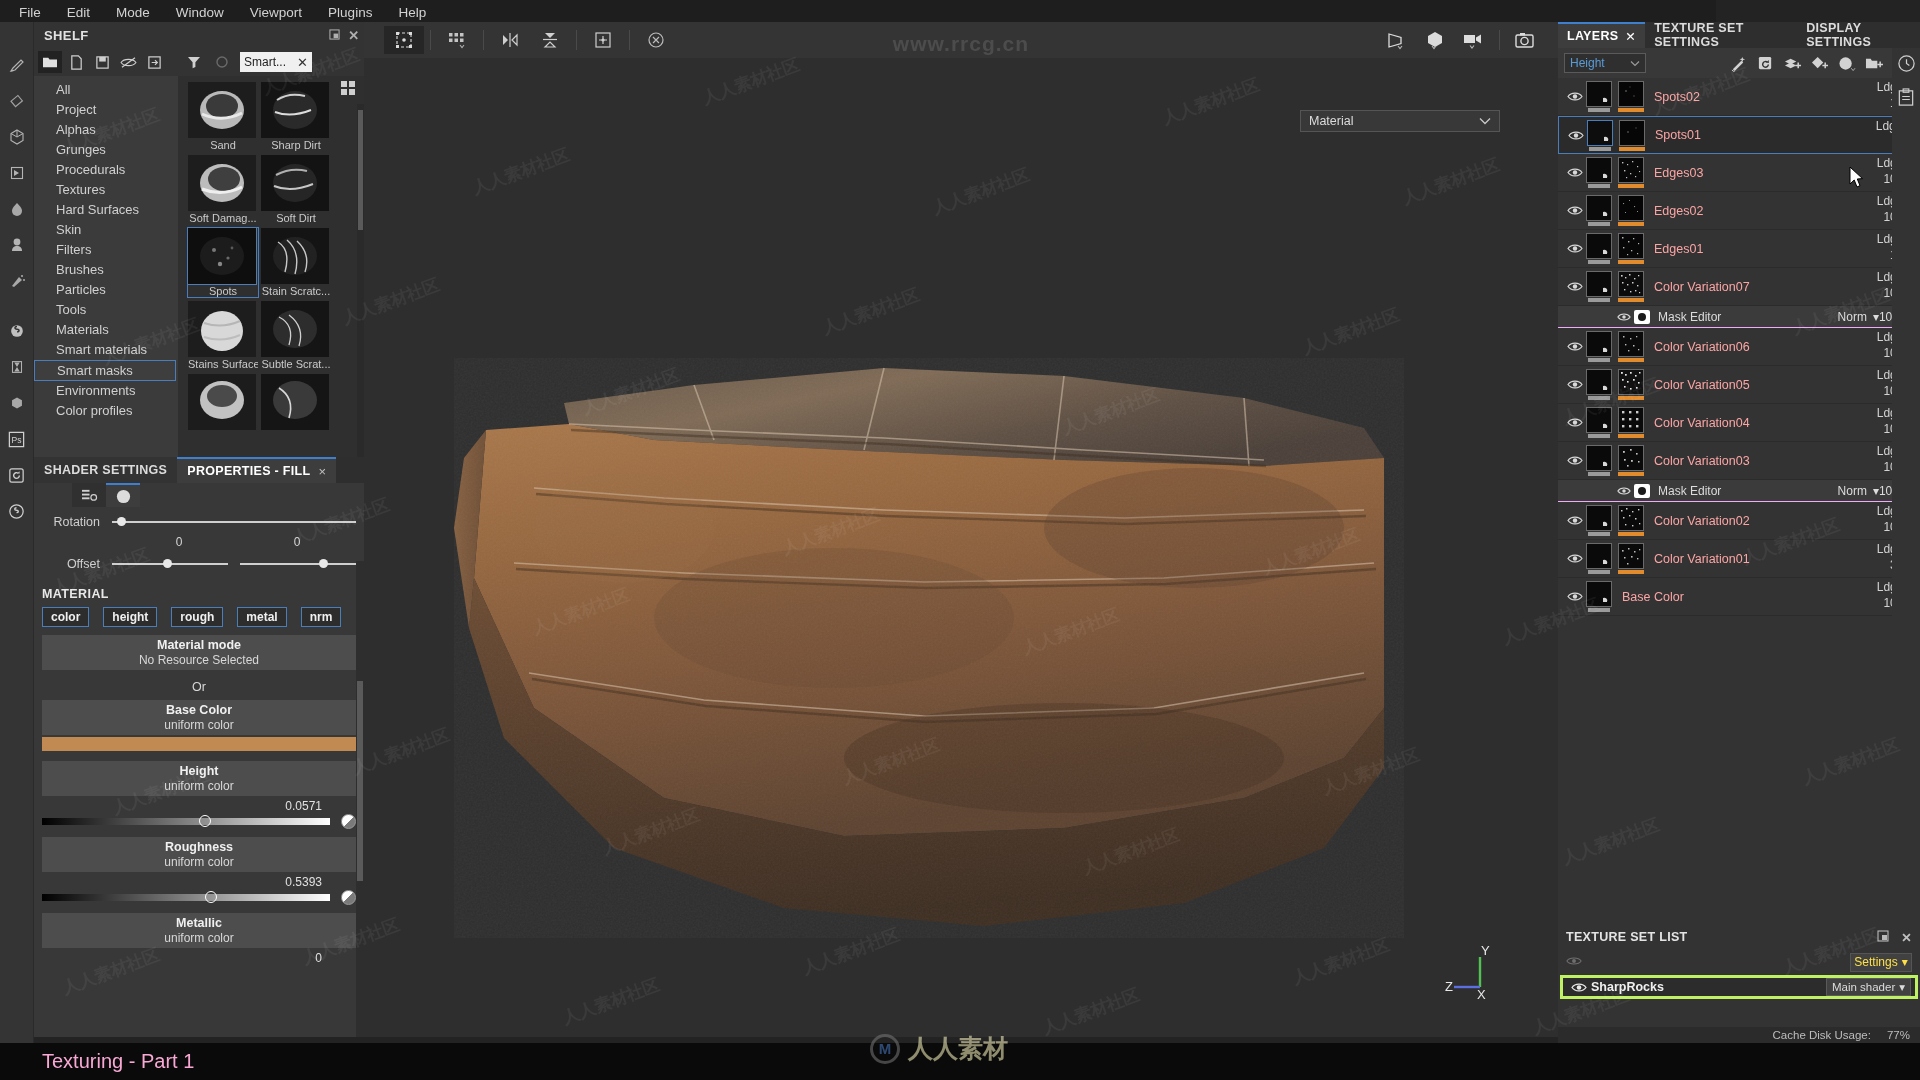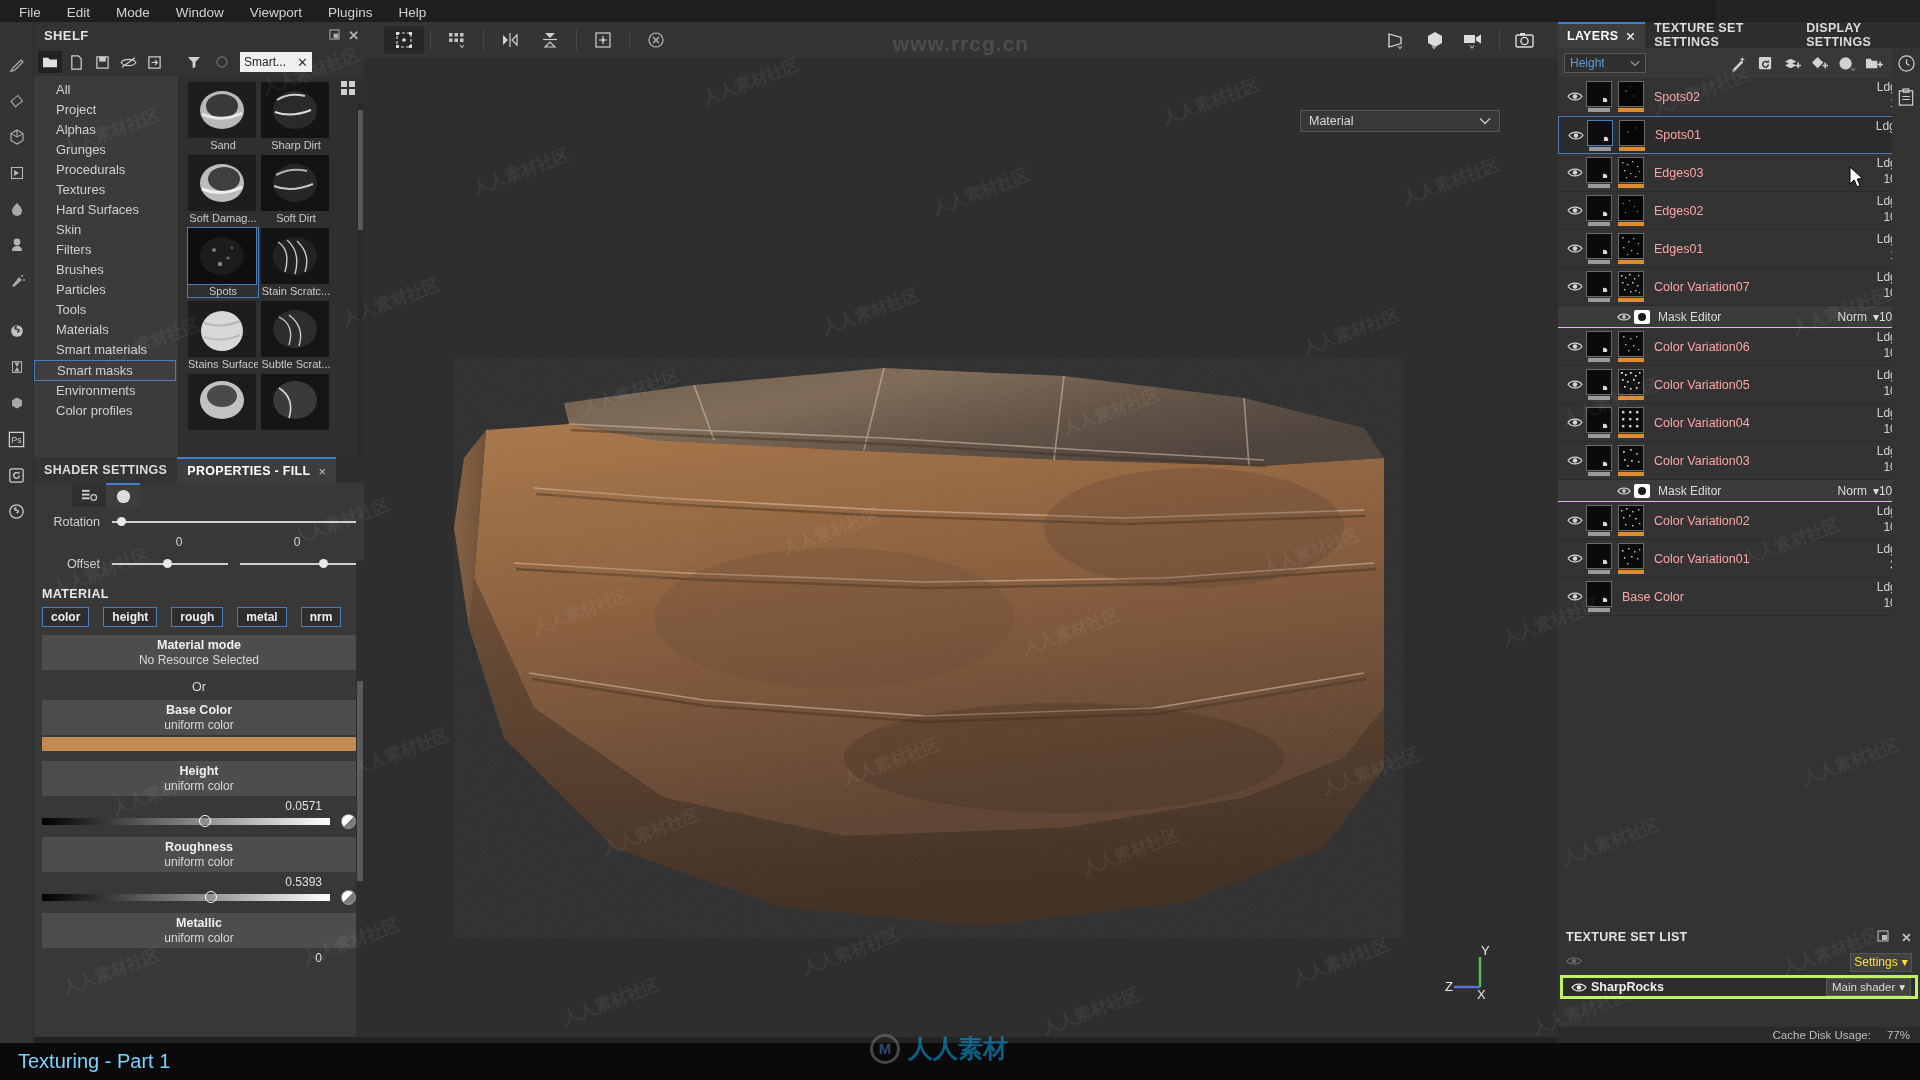--- a/index.html
+++ b/index.html
@@ -323,39 +323,39 @@
     font-size: 11.5px; color: #bdbdbd; background: #2b2b2b;
   }
   .cache .v { margin-left: 16px; }
 
   
   .bottombar {
     position: absolute; left: 0; top: 1043px; width: 1920px; height: 37px;
     background: #0a0a0a; display: flex; align-items: center;
   }
   .bottombar .title {
-    padding-left: 18px; font-size: 20px; color: #7dd3fc;
+    padding-left: 42px; font-size: 20px; color: #f9a8d4;
   }
   .levelup {
     position: absolute; right: 0; top: 1043px; height: 37px; width: 430px;
     background: linear-gradient(to right, transparent 0, transparent 60px, #27c79a 92px, #27c79a 100%);
     display: flex; align-items: center; justify-content: flex-end; padding-right: 18px;
   }
   .levelup .lt { font-size: 21px; font-weight: bold; color: #ffffff; letter-spacing: .5px; }
 
   .bottom-wm {
     position: absolute; left: 870px; top: 1032px; display: flex; align-items: center;
     gap: 8px; opacity: .55; z-index: 40;
   }
   .bottom-wm .circ {
     width: 30px; height: 30px; border-radius: 50%; border: 3px solid #777;
     display: flex; align-items: center; justify-content: center;
     color: #4a7ec8; font-weight: bold; font-size: 15px;
   }
-  .bottom-wm .cn { font-size: 25px; color: #0ea5e9; font-weight: bold; }
+  .bottom-wm .cn { font-size: 25px; color: #fef9c3; font-weight: bold; }
 
   
   .wmlayer {
     position: absolute; inset: 0; pointer-events: none; z-index: 25;
     opacity: .055;
   }
   .wmlayer .w {
     position: absolute; font-size: 17px; color: #fff; font-weight: bold;
     transform: rotate(-20deg); white-space: nowrap;
   }

